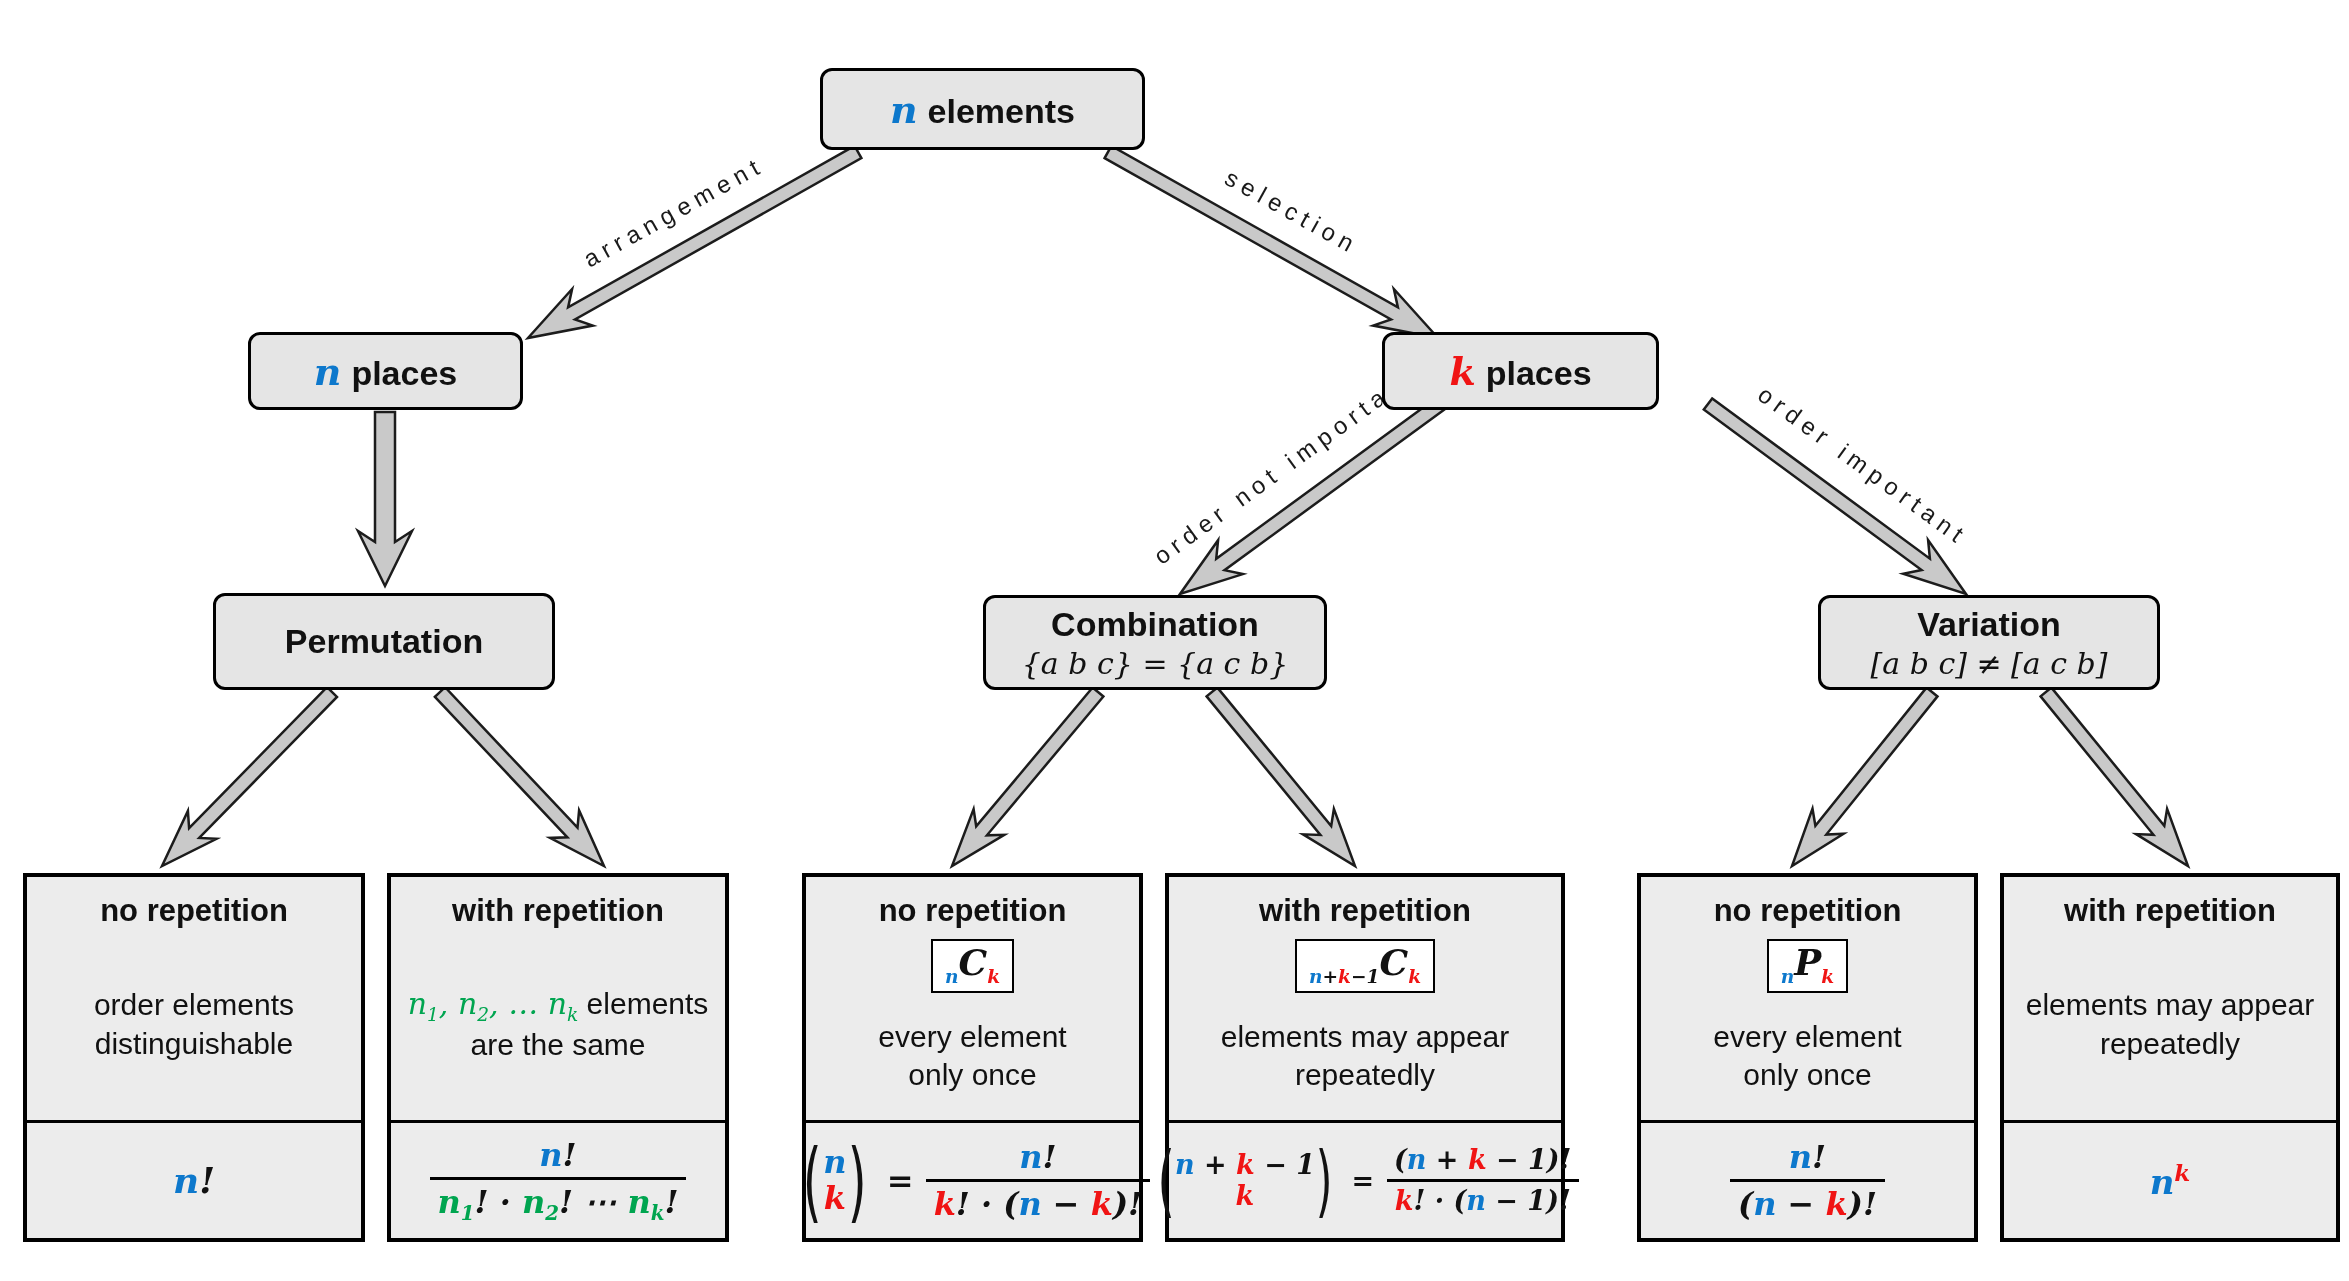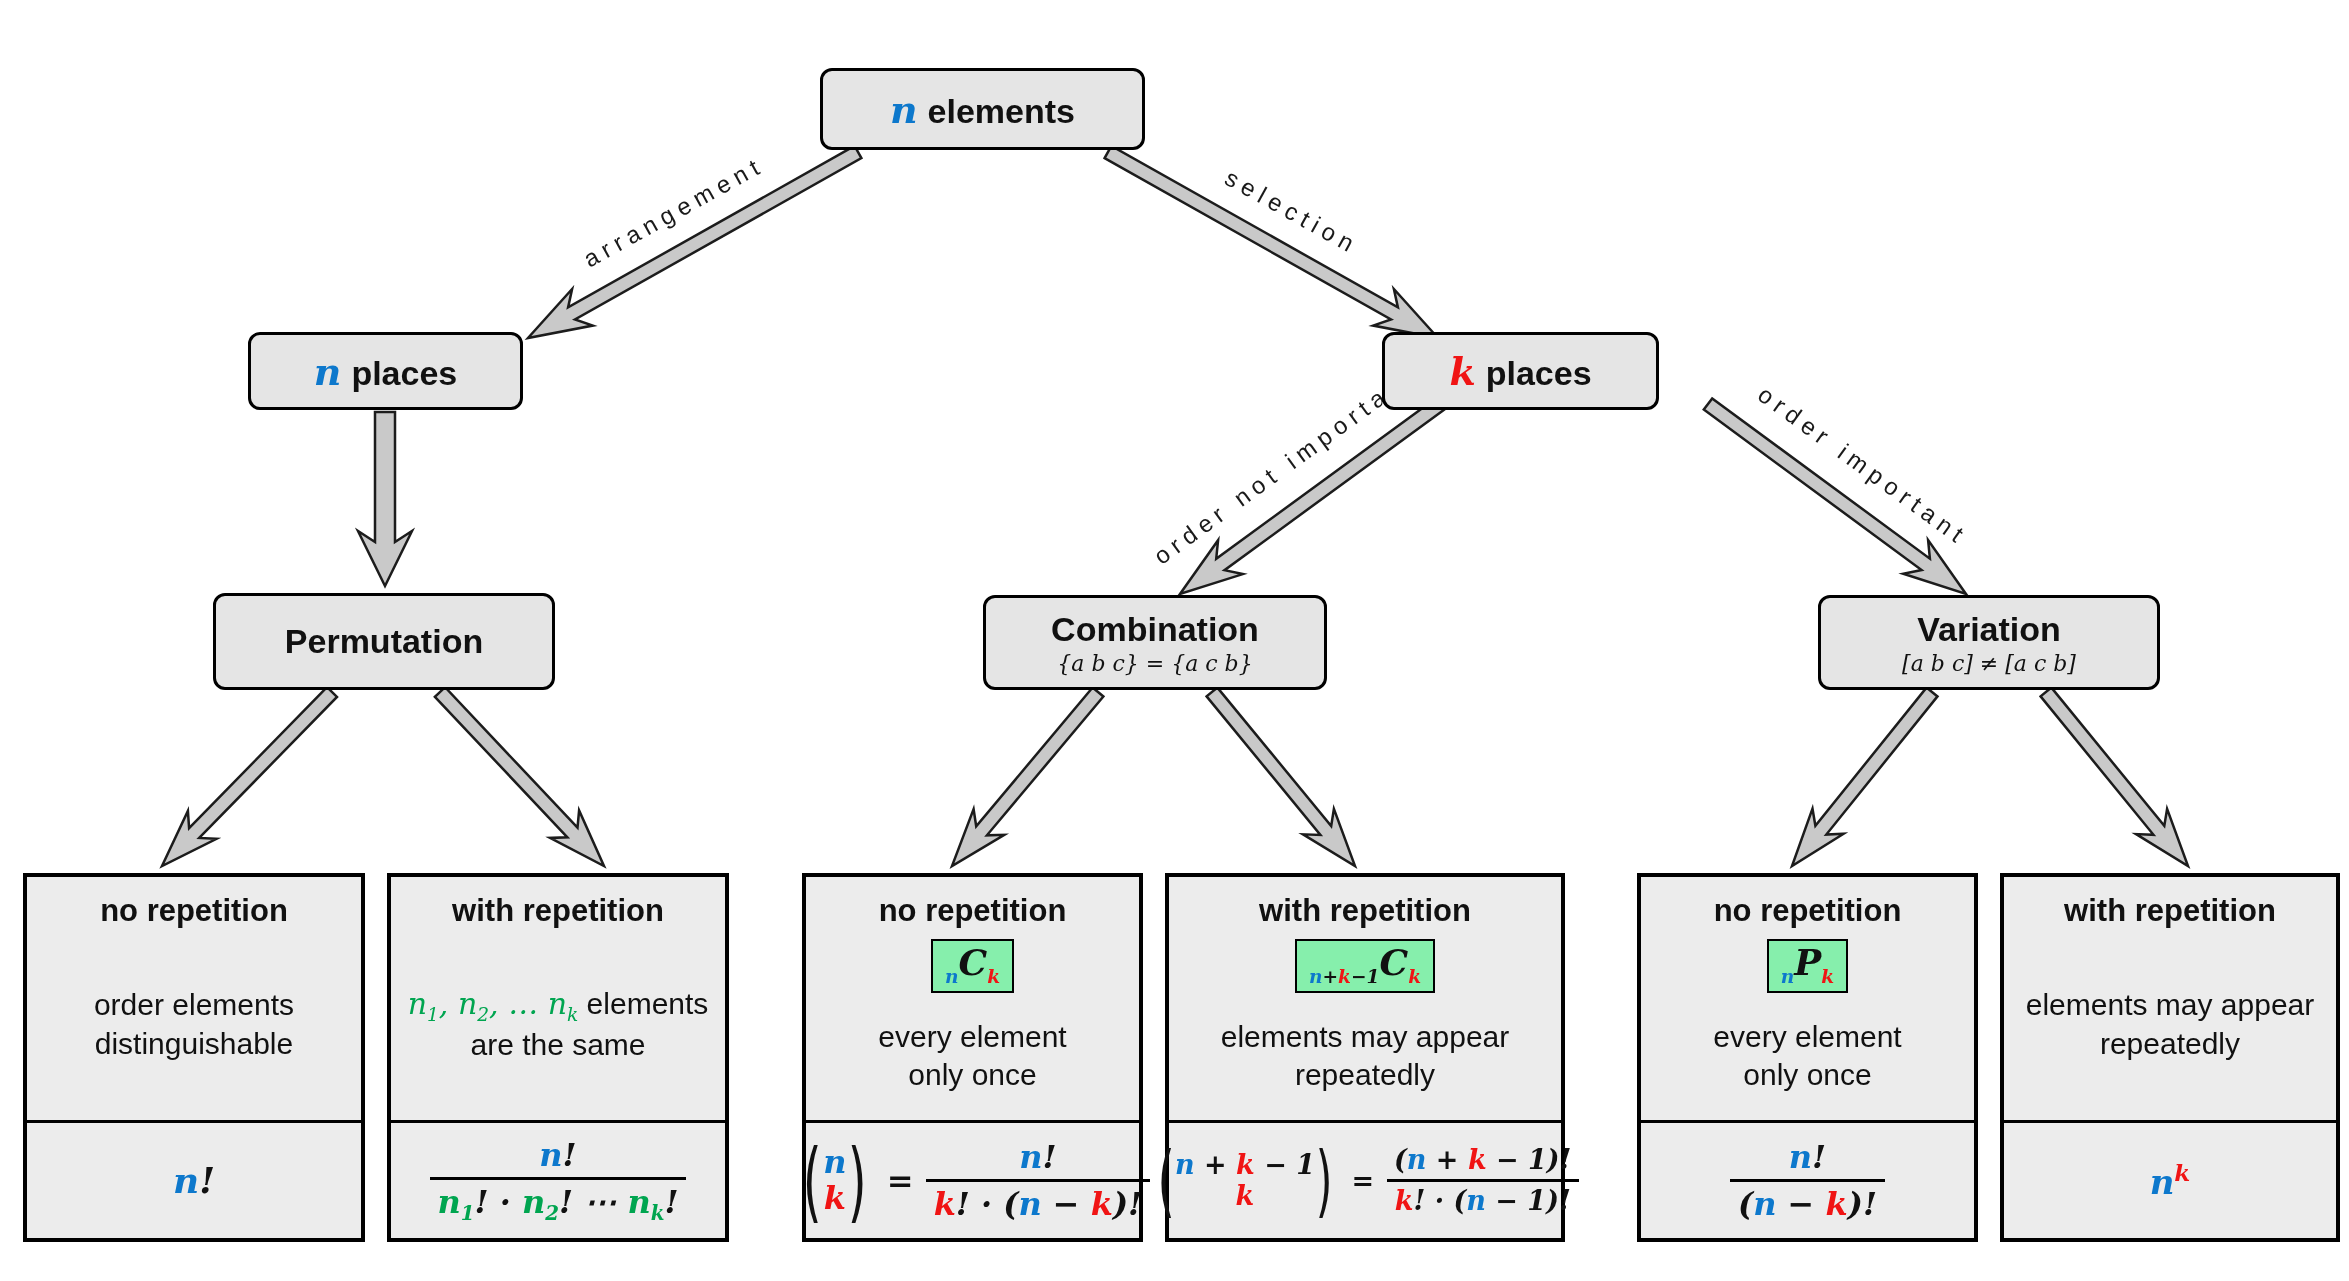--- a/index.html
+++ b/index.html
@@ -18,41 +18,41 @@
   .rbox{
     position:absolute;background:#e5e5e5;border:3.5px solid #000;border-radius:12px;
     display:flex;flex-direction:column;align-items:center;justify-content:center;
     box-sizing:border-box;text-align:right;
   }
   .node-line{font-size:34px;font-weight:bold;white-space:nowrap;}
   .sym{font-family:"DejaVu Serif", serif;font-style:italic;font-weight:bold;font-size:38px;margin-right:10px;}
   .c-blue{color:var(--c-blue);}
   .c-red{color:var(--c-red);}
   .c-green{color:var(--c-green);}
-  .node-sub{font-family:"DejaVu Serif", serif;font-style:italic;font-size:22px;margin-top:2px;white-space:nowrap;}
+  .node-sub{font-family:"DejaVu Serif", serif;font-style:italic;font-size:30px;margin-top:2px;white-space:nowrap;}
 
   
   .edge-label{
     position:absolute;font-size:24px;letter-spacing:6px;color:#1a1a1a;white-space:nowrap;
     transform-origin:center;
     text-shadow:0 0 3px #fff,0 0 3px #fff,0 0 3px #fff;
   }
 
   
   .leaf{
     position:absolute;top:873px;height:369px;background:#ececec;border:4px solid #000;
     box-sizing:border-box;display:flex;flex-direction:column;text-align:center;
   }
   .leaf-top{flex:0 0 243px;display:flex;flex-direction:column;align-items:center;box-sizing:border-box;padding-top:16px;}
   .leaf-bottom{flex:1 1 auto;border-top:3.5px solid #000;display:flex;align-items:center;justify-content:center;box-sizing:border-box;}
   .leaf-title{font-size:31px;font-weight:bold;}
   .leaf-desc{font-size:30px;line-height:1.28;margin:auto 0;}
   .badge-row{margin-top:10px;}
   .badge{
-    display:inline-block;border:2.5px solid #000;padding:0px 12px 4px 12px;background:#86efac;
+    display:inline-block;border:2.5px solid #000;padding:0px 12px 4px 12px;background:#ffffff;
     font-family:"DejaVu Serif", serif;font-weight:bold;font-style:italic;font-size:30px;white-space:nowrap;
   }
   .bigC{font-size:36px;}
   .presub{font-size:0.62em;vertical-align:-0.42em;}
   .ss{font-size:0.62em;vertical-align:-0.35em;}
   .sp{font-size:0.68em;vertical-align:0.55em;}
 
   
   .mi{font-family:"DejaVu Serif", serif;font-style:italic;font-weight:bold;}
   .formula{font-size:32px;white-space:nowrap;}

